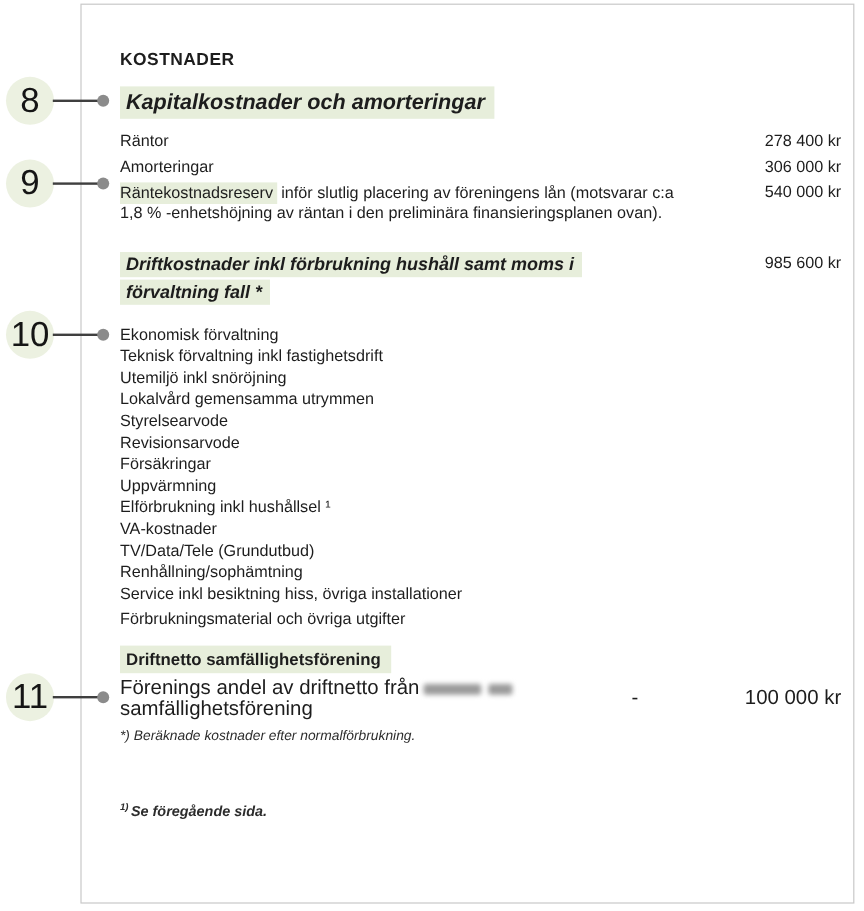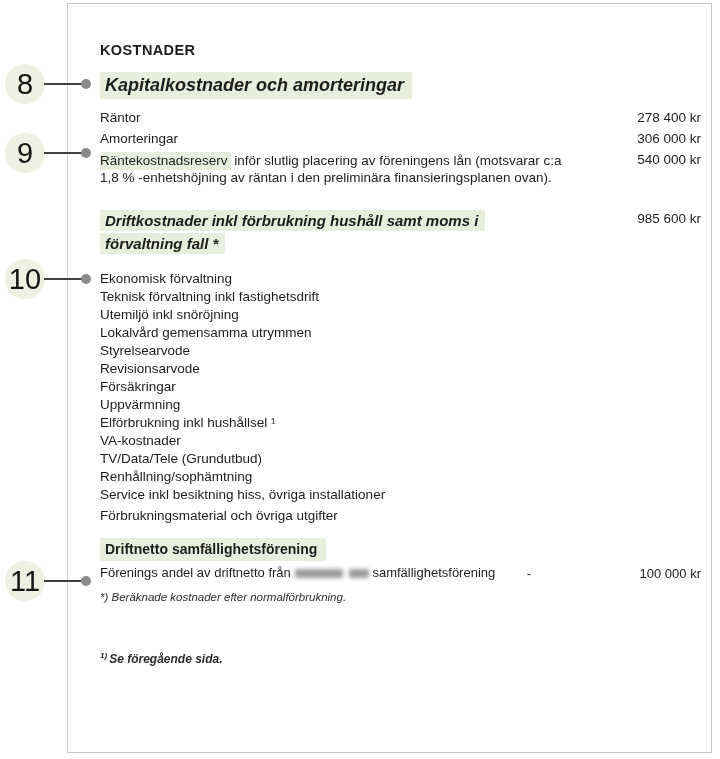--- a/index.html
+++ b/index.html
@@ -44,21 +44,21 @@
   .h-operating .val{font-size:13.5px;font-weight:normal;font-style:normal;
     white-space:nowrap;margin-top:2px;}
 
   .cost-list{margin-top:15px;font-size:13.5px;}
   .cost-item{line-height:18px;}
   .cost-item.gap{margin-top:3px;}
 
   .h-driftnetto{margin-top:16px;font-size:14px;font-weight:bold;}
   .h-driftnetto .hl{padding:3px 9px 4px 5px;}
 
-  .dn-row{display:flex;align-items:center;margin-top:7px;font-size:13px;line-height:17px;}
+  .dn-row{display:flex;align-items:center;margin-top:7px;font-size:17px;line-height:17px;}
   .dn-row .lbl{width:408px;}
   .dn-row .dash{width:42px;text-align:center;}
   .dn-row .val{flex:1;text-align:right;white-space:nowrap;}
 
   .redacted{display:inline-block;vertical-align:middle;margin-left:4px;filter:blur(2px);}
   .redacted i{display:inline-block;height:9px;background:#9a9a9a;border-radius:2px;}
   .redacted .b1{width:48px;margin-right:6px;}
   .redacted .b2{width:20px;}
 
   .fn-star{margin-top:9px;font-size:11.5px;font-style:italic;color:#2c2c2c;}

